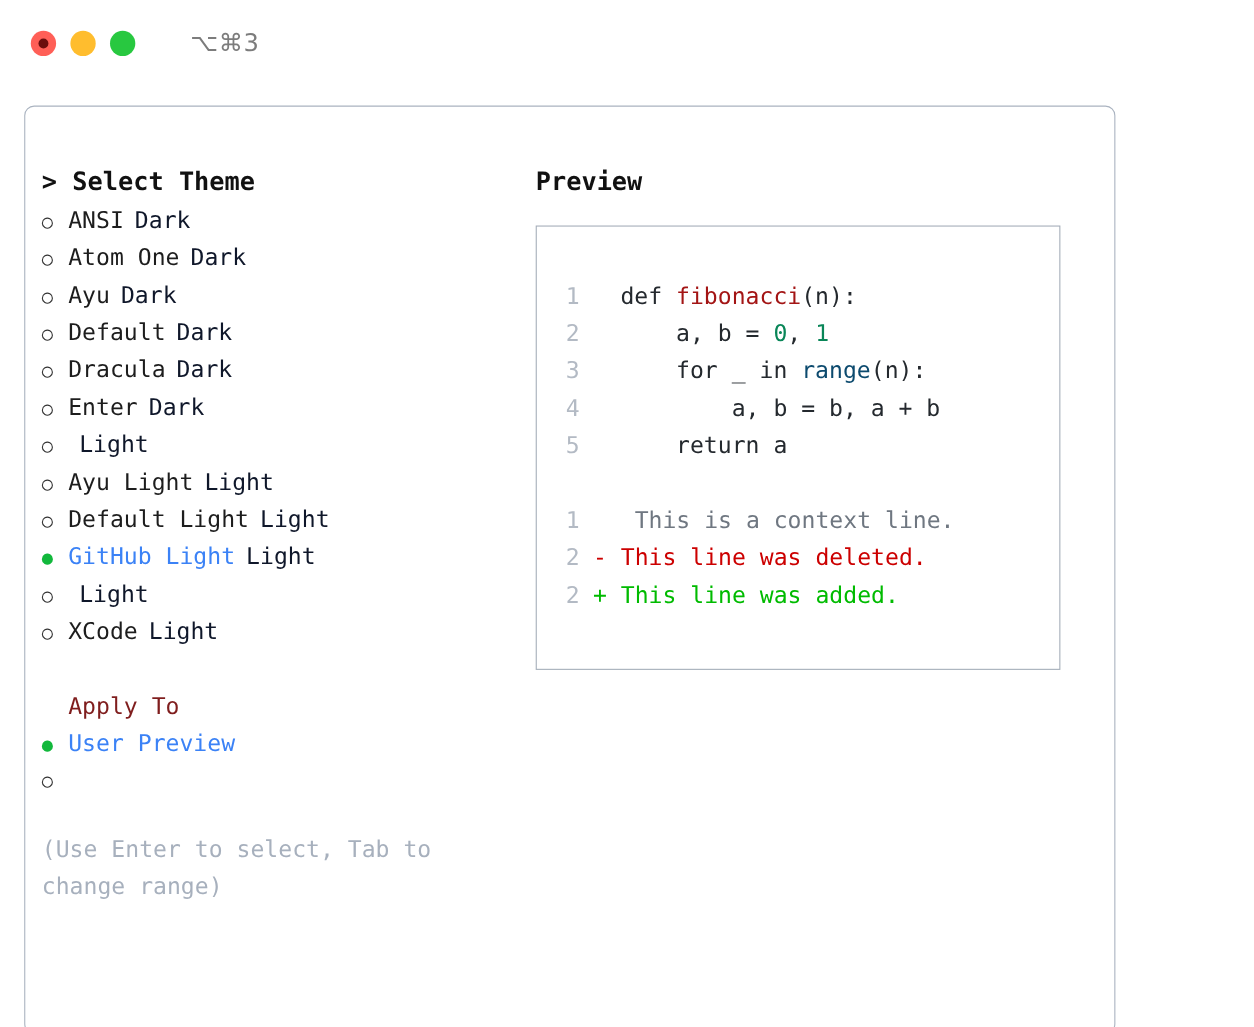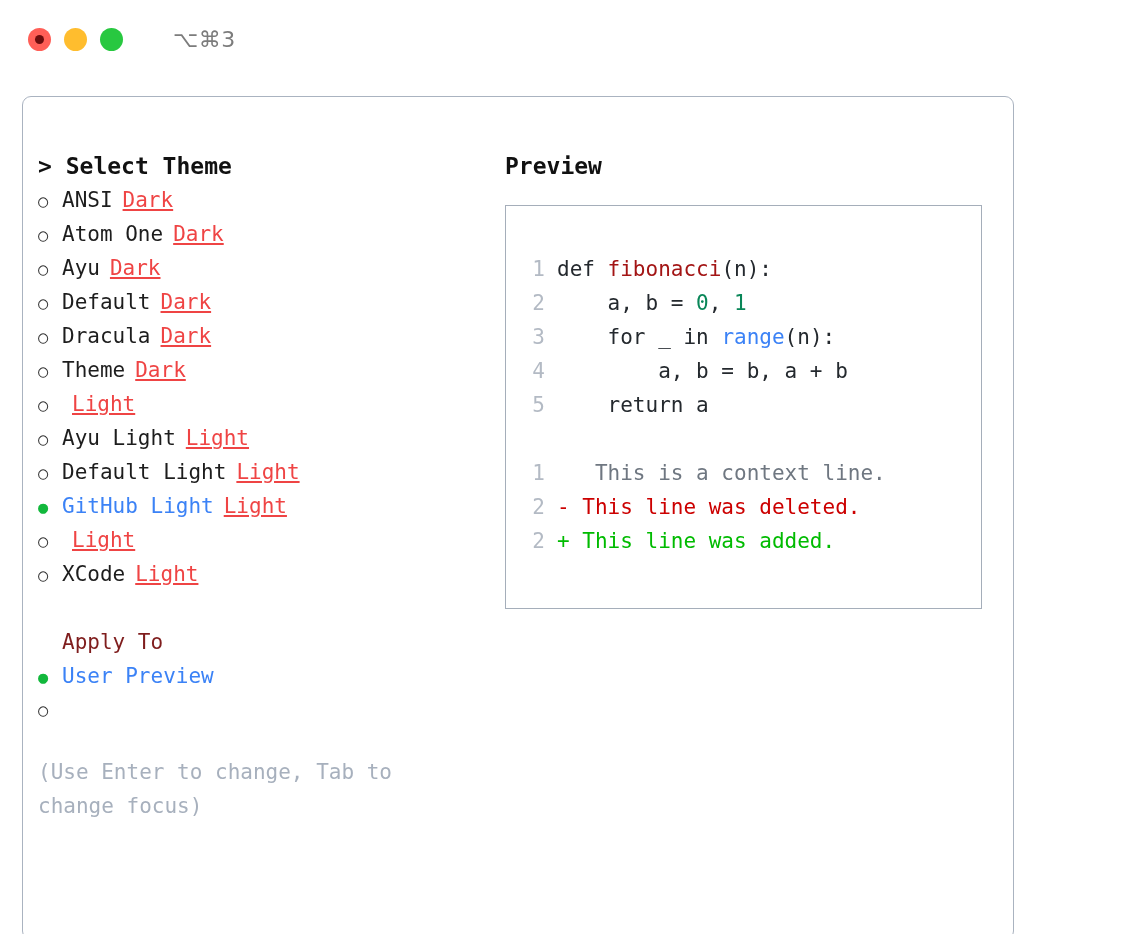--- a/index.html
+++ b/index.html
@@ -112,23 +112,22 @@
     display: inline-block;
     width: 24px;
     flex: 0 0 24px;
     font-size: 17px;
     color: #333333;
   }
   .bullet.sel { color: #12b83c; font-size: 17px; }
   .opt-label { color: #1d1d1d; }
   .opt-row.sel .opt-label { color: #3b82f6; }
   .opt-tag {
-    color: #ef4444;
+    color: #0f172a;
     margin-left: 10px;
-    text-decoration: underline;
   }
   .section-label {
     font-size: 21px;
     color: #7f1d1d;
     line-height: 34px;
     height: 34px;
     padding-left: 24px;
     white-space: pre;
     font-family: "DejaVu Sans Mono", monospace;
   }
@@ -138,21 +137,21 @@
     font-size: 21px;
     color: #a7b0bd;
     line-height: 34px;
     width: 410px;
     font-family: "DejaVu Sans Mono", monospace;
   }
 
   
   .right-col {
     position: absolute;
-    left: 482px;
+    left: 464px;
     top: 52px;
     width: 495px;
   }
   .preview-box {
     margin-top: 22px;
     width: 477px;
     height: 404px;
     border: 1.8px solid #a5aeba;
     box-sizing: border-box;
     background: #ffffff;
@@ -173,24 +172,24 @@
     white-space: pre;
     font-family: "DejaVu Sans Mono", monospace;
   }
   .lineno {
     color: #b3bac4;
     width: 26px;
     flex: 0 0 26px;
     text-align: right;
     margin-right: 12px;
   }
-  .code-text { color: #24292e; white-space: pre; }
+  .code-text { color: #24292e; white-space: pre; margin-left: 25px; }
   .tok-fn   { color: #a31515; }
   .tok-num  { color: #098658; }
-  .tok-bi   { color: #3b82f6; }
+  .tok-bi   { color: #0c4a6e; }
   .blank-line { height: 34px; }
   .diff-ctx { color: #6f7781; }
   .diff-del { color: #cc0000; }
   .diff-add { color: #00bb00; }
 </style>
 </head>
 <body>
 
 <div class="window">
 
@@ -207,35 +206,35 @@
     <div class="panel-inner">
 
       <div class="left-col">
         <div class="col-title">&gt; Select Theme</div>
         <div id="theme-list">
             <div class="opt-row"><span class="bullet">○</span><span class="opt-label">ANSI</span><span class="opt-tag">Dark</span></div>
             <div class="opt-row"><span class="bullet">○</span><span class="opt-label">Atom One</span><span class="opt-tag">Dark</span></div>
             <div class="opt-row"><span class="bullet">○</span><span class="opt-label">Ayu</span><span class="opt-tag">Dark</span></div>
             <div class="opt-row"><span class="bullet">○</span><span class="opt-label">Default</span><span class="opt-tag">Dark</span></div>
             <div class="opt-row"><span class="bullet">○</span><span class="opt-label">Dracula</span><span class="opt-tag">Dark</span></div>
-            <div class="opt-row"><span class="bullet">○</span><span class="opt-label">Theme</span><span class="opt-tag">Dark</span></div>
+            <div class="opt-row"><span class="bullet">○</span><span class="opt-label">Enter</span><span class="opt-tag">Dark</span></div>
             <div class="opt-row"><span class="bullet">○</span><span class="opt-tag">Light</span></div>
             <div class="opt-row"><span class="bullet">○</span><span class="opt-label">Ayu Light</span><span class="opt-tag">Light</span></div>
             <div class="opt-row"><span class="bullet">○</span><span class="opt-label">Default Light</span><span class="opt-tag">Light</span></div>
             <div class="opt-row sel"><span class="bullet sel">●</span><span class="opt-label">GitHub Light</span><span class="opt-tag">Light</span></div>
             <div class="opt-row"><span class="bullet">○</span><span class="opt-tag">Light</span></div>
             <div class="opt-row"><span class="bullet">○</span><span class="opt-label">XCode</span><span class="opt-tag">Light</span></div>
           </div>
         <div class="spacer-row"></div>
         <div class="section-label">Apply To</div>
         <div id="apply-list">
             <div class="opt-row sel"><span class="bullet sel">●</span><span class="opt-label">User Preview</span></div>
             <div class="opt-row"><span class="bullet">○</span></div>
           </div>
-        <div class="hint">(Use Enter to change, Tab to change focus)</div>
+        <div class="hint">(Use Enter to select, Tab to change range)</div>
       </div>
 
       <div class="right-col">
         <div class="col-title">Preview</div>
         <div class="preview-box">
           <div class="code-area">
             <div id="code-lines">
                 <div class="code-line"><span class="lineno">1</span><span class="code-text"><span>def </span><span class="tok-fn">fibonacci</span><span>(n):</span></span></div>
                 <div class="code-line"><span class="lineno">2</span><span class="code-text"><span>    a, b = </span><span class="tok-num">0</span><span>, </span><span class="tok-num">1</span></span></div>
                 <div class="code-line"><span class="lineno">3</span><span class="code-text"><span>    for _ in </span><span class="tok-bi">range</span><span>(n):</span></span></div>

